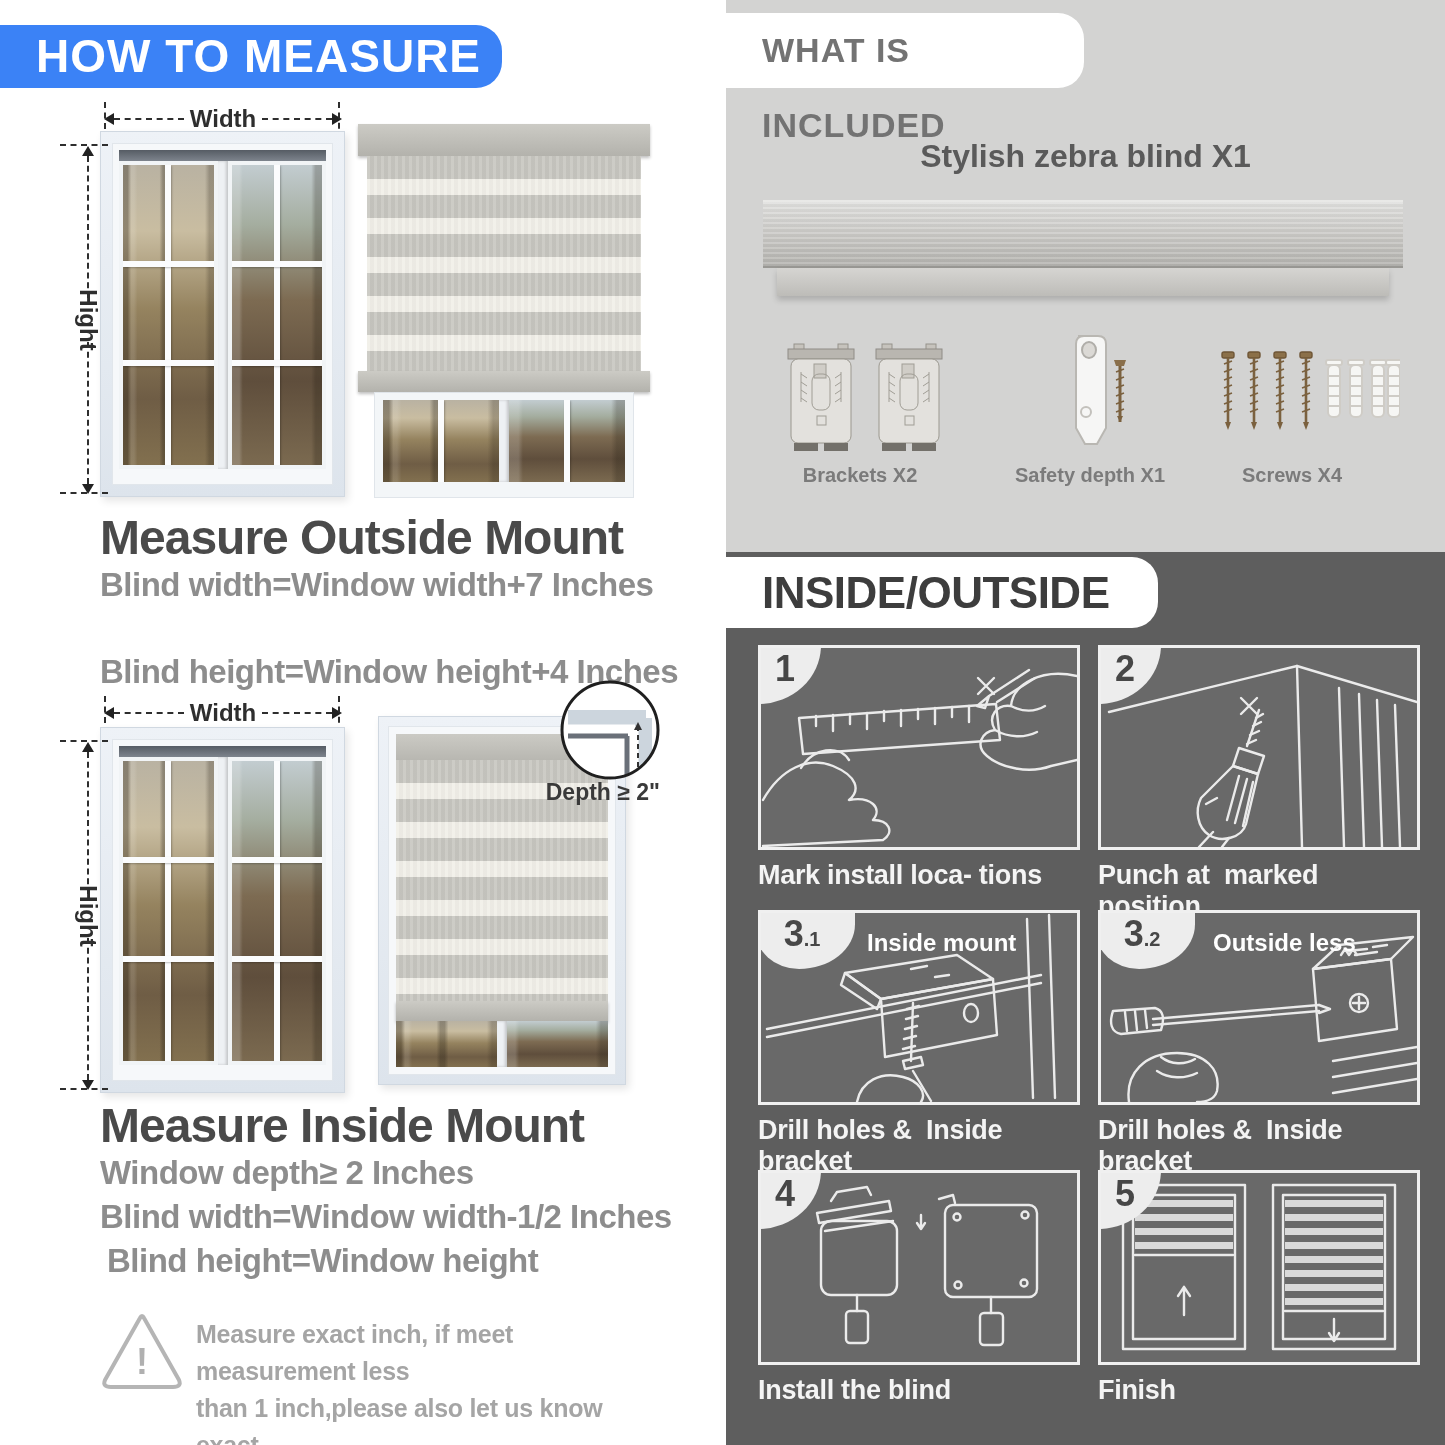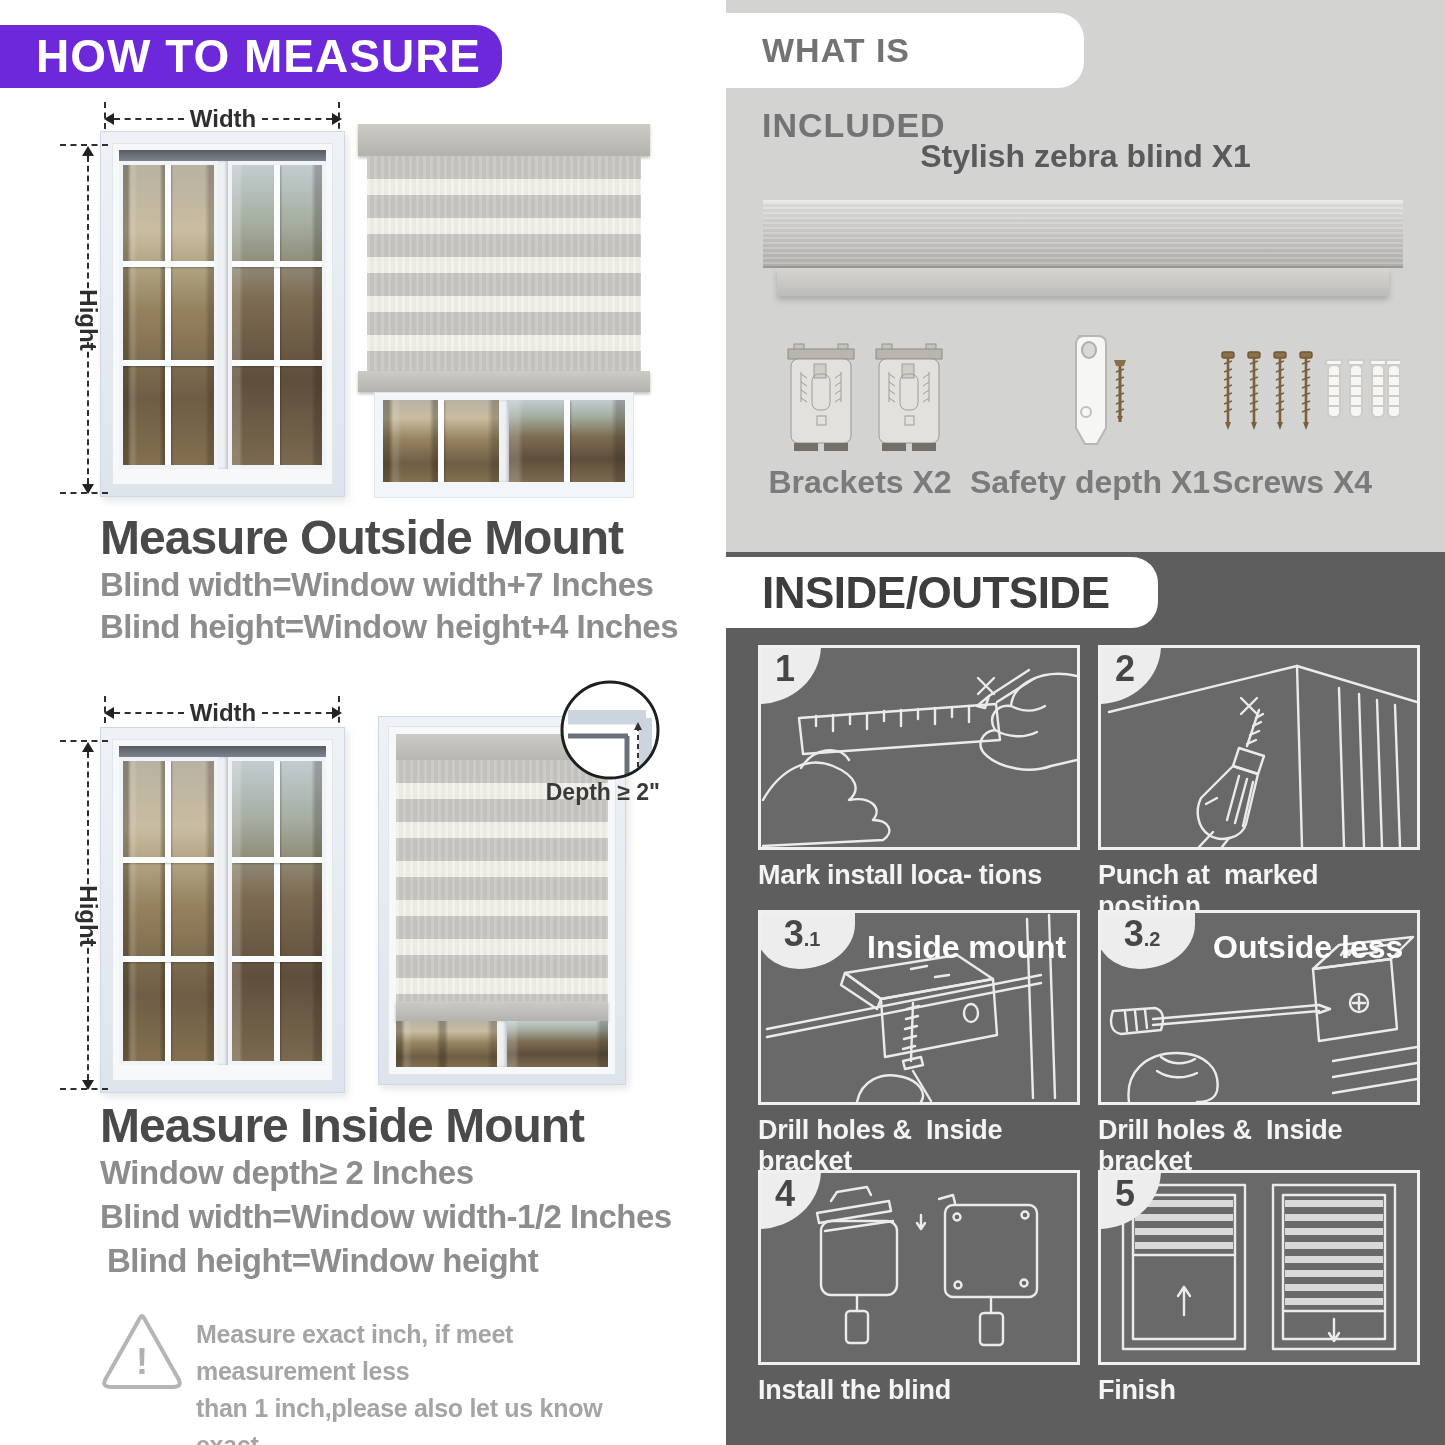--- a/index.html
+++ b/index.html
@@ -2,21 +2,21 @@
 <html><head>
 <meta charset="utf-8">
 <style>
   html,body{margin:0;padding:0;background:#fff;}
   body{width:1445px;height:1445px;position:relative;overflow:hidden;
        font-family:"Liberation Sans","DejaVu Sans",sans-serif;}
   .abs{position:absolute;}
   .fill{position:absolute;inset:0;}
 
   
-  .banner-left{left:0;top:25px;width:502px;height:63px;background:#6d28d9;
+  .banner-left{left:0;top:25px;width:502px;height:63px;background:#3b82f6;
     border-radius:0 26px 26px 0;color:#fff;font-size:46px;font-weight:bold;
     line-height:63px;padding-left:36px;letter-spacing:1px;box-sizing:border-box;}
   .h-measure{font-size:48px;font-weight:bold;color:#4a4a4a;letter-spacing:-1px;}
   .rule-line{font-size:33px;font-weight:bold;color:#8d8d8d;letter-spacing:-0.5px;}
 
   
   .dim{display:flex;align-items:center;}
   .dim-h .seg{flex:1;border-top:2px dashed #2e2e2e;height:0;}
   .dim-v{flex-direction:column;justify-content:center;}
   .dim-v .segv{flex:1;border-left:2px dashed #2e2e2e;width:0;}
@@ -82,38 +82,38 @@
     line-height:75px;padding-left:36px;letter-spacing:1px;box-sizing:border-box;}
   .blind-title{left:726px;top:138px;width:719px;text-align:center;
     font-size:32px;font-weight:bold;color:#5a5a5a;}
   .headrail{left:763px;top:200px;width:640px;height:64px;
     background:linear-gradient(180deg,#e0e0de 0%,#cfcecb 40%,#b4b3af 100%);
     border-top:2px solid #e9e9e7;box-shadow:0 2px 0 #999894;}
   .headrail::after{content:"";position:absolute;inset:0;
     background:repeating-linear-gradient(180deg,rgba(255,255,255,.14) 0 2px,rgba(0,0,0,.03) 2px 5px);}
   .fascia{left:777px;top:268px;width:612px;height:28px;
     background:linear-gradient(180deg,#d6d5d2,#bdbcb8);box-shadow:0 4px 6px rgba(0,0,0,.18);}
-  .item-label{font-size:32px;font-weight:bold;color:#7b7b7b;transform:translateX(-50%);white-space:nowrap;}
+  .item-label{font-size:20px;font-weight:bold;color:#7b7b7b;transform:translateX(-50%);white-space:nowrap;}
 
   .banner-mount{left:726px;top:557px;width:432px;height:71px;background:#fff;
     border-radius:0 26px 26px 0;color:#3d3d3d;font-size:44px;font-weight:bold;
     line-height:71px;padding-left:36px;letter-spacing:-0.5px;box-sizing:border-box;}
 
   .step-cell{position:absolute;width:322px;}
   .step-panel{position:relative;background:#696969;border:3px solid #f0f0f0;
     box-sizing:border-box;overflow:hidden;}
   .step-caption{margin-top:10px;font-size:27px;font-weight:bold;color:#f4f4f4;
     letter-spacing:-0.3px;white-space:pre-wrap;}
   .badge{position:absolute;top:-6px;left:-6px;width:66px;height:62px;background:#ededed;
     border-radius:0 0 95% 0;display:flex;align-items:center;justify-content:center;
     padding:0 10px 8px 4px;box-sizing:border-box;}
   .badge .n{font-size:36px;font-weight:bold;color:#474747;}
   .badge.wide{width:100px;border-radius:0 0 70% 55% / 0 0 90% 80%;}
   .badge .sub{font-size:20px;font-weight:bold;color:#474747;align-self:flex-end;margin-bottom:10px;}
-  .step-title{position:absolute;left:106px;top:16px;font-size:32px;font-weight:bold;color:#fff;}
+  .step-title{position:absolute;left:106px;top:16px;font-size:24px;font-weight:bold;color:#fff;}
   svg.sketch{position:absolute;inset:0;}
   .sk{stroke:#ebebeb;stroke-width:2.4;fill:none;stroke-linecap:round;stroke-linejoin:round;}
   .skfill{fill:#d9d9d9;stroke:none;}
 </style>
 </head>
 <body>
 
 <div class="abs panel-light"></div>
 <div class="abs panel-dark"></div>
 
@@ -174,21 +174,21 @@
       <div class="pane">
           <div class="glass sky fill"></div>
           <div class="muntin-v"></div>
         </div>
     </div>
   </div>
 </div>
 
 <div class="abs h-measure" style="left:100px;top:510px;">Measure Outside Mount</div>
 <div class="abs rule-line" style="left:100px;top:566px;">Blind width=Window width+7 Inches</div>
-<div class="abs rule-line" style="left:100px;top:608px;">Blind height=Window height+4 Inches</div>
+<div class="abs rule-line" style="left:100px;top:653px;">Blind height=Window height+4 Inches</div>
 
 <div class="abs dim dim-h" style="left:104px;top:698px;width:238px;height:30px;">
   <span class="ah left"></span>
     <span class="seg"></span>
   <span class="dim-label">Width</span>
   <span class="seg"></span>
     <span class="ah right"></span>
 </div>
 <div class="abs guide-v" style="left:104px;top:696px;height:48px;"></div>
 <div class="abs guide-v" style="left:338px;top:696px;height:58px;"></div>

